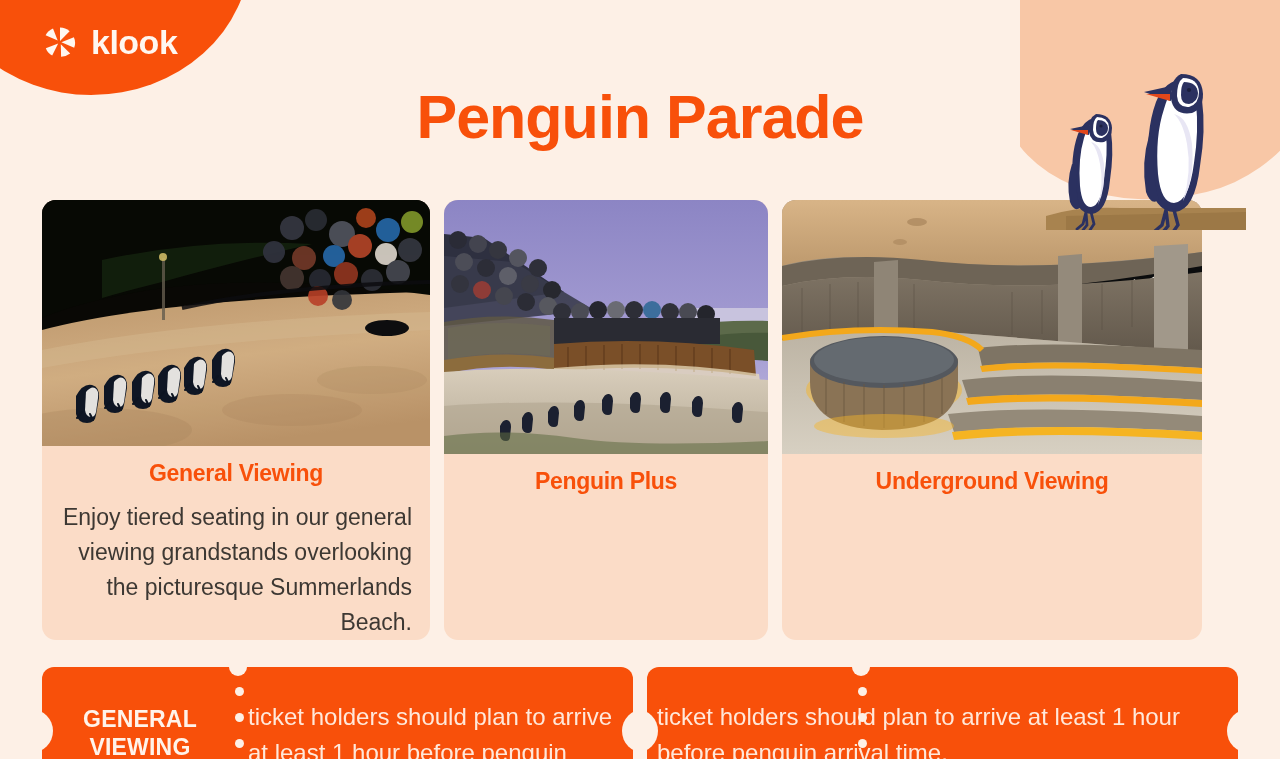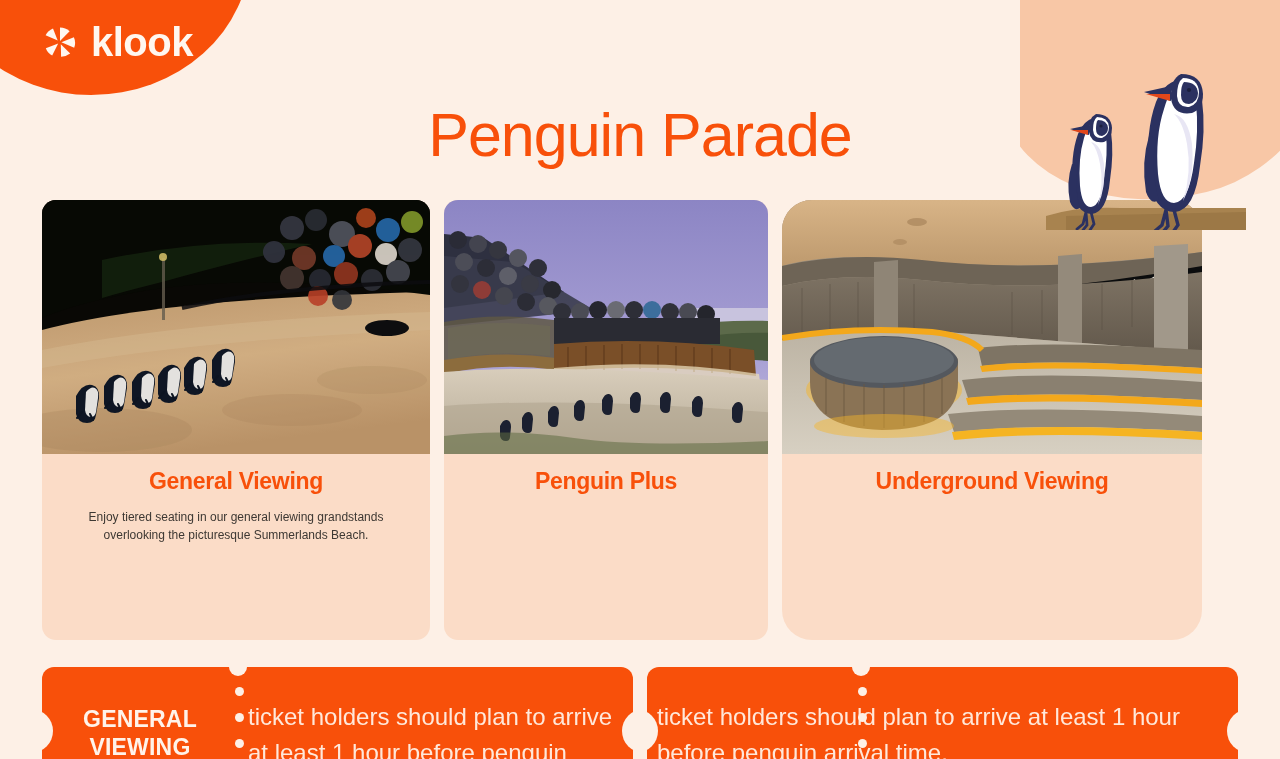--- a/index.html
+++ b/index.html
@@ -33,33 +33,32 @@
   }
 
   
   .logo{
     position:absolute; left:40px; top:22px;
     display:flex; align-items:center; gap:11px;
     z-index:5;
   }
   .logo-mark{ width:40px; height:40px; display:block; }
   .logo-text{
-    color:#FFF7F0; font-size:40px; font-weight:bold;
+    color:#FFF7F0; font-size:34px; font-weight:bold;
     letter-spacing:-0.5px; line-height:1;
   }
 
   
   .page-title{
     position:absolute; left:0; right:0; top:82px;
     text-align:center;
     color:#F8500A;
-    font-size:61px; font-weight:normal;
+    font-size:61px; font-weight:bold;
     letter-spacing:-1px;
     z-index:4;
-    margin-top:18px;
   }
 
   
   .penguins{
     position:absolute; right:34px; top:40px;
     width:200px; height:190px; z-index:6;
   }
 
   
   .cards{
@@ -68,31 +67,31 @@
     display:flex; gap:14px; z-index:3;
   }
   .card{
     background:#FBDCC7;
     border-radius:14px;
     overflow:hidden;
     display:flex; flex-direction:column;
   }
   .card.c1{ width:388px; }
   .card.c2{ width:324px; }
-  .card.c3{ width:420px;border-radius:30px; }
+  .card.c3{ width:420px; }
 
   .card-photo{ width:100%; height:254px; position:relative; overflow:hidden; }
 
   .card-body{ padding:14px 18px 0; text-align:center; }
   .card-title{
     color:#F8500A; font-size:23px; font-weight:bold;
     letter-spacing:-0.3px; margin-bottom:13px;
   }
   .card-desc{
-    color:#3D3833; font-size:12px; line-height:1.52;
+    color:#3D3833; font-size:23px; line-height:1.52;text-align:right;
   }
 
   
   .tickets{
     position:absolute; left:42px; top:667px;
     width:1196px; height:120px;
     display:flex; gap:14px; z-index:3;
   }
   .ticket{
     position:relative; flex:1;

